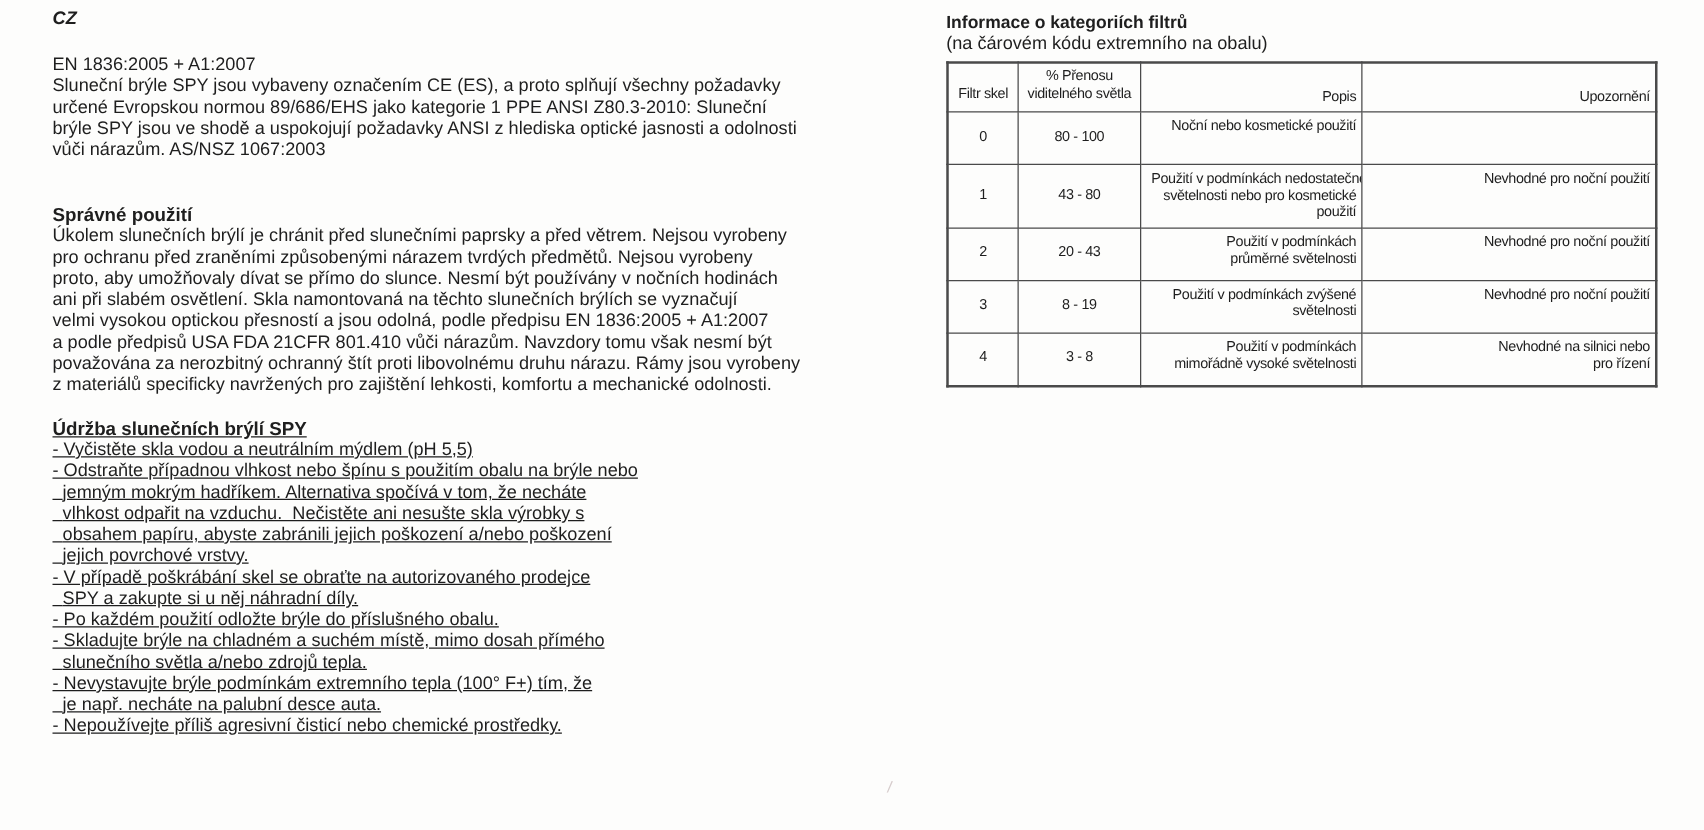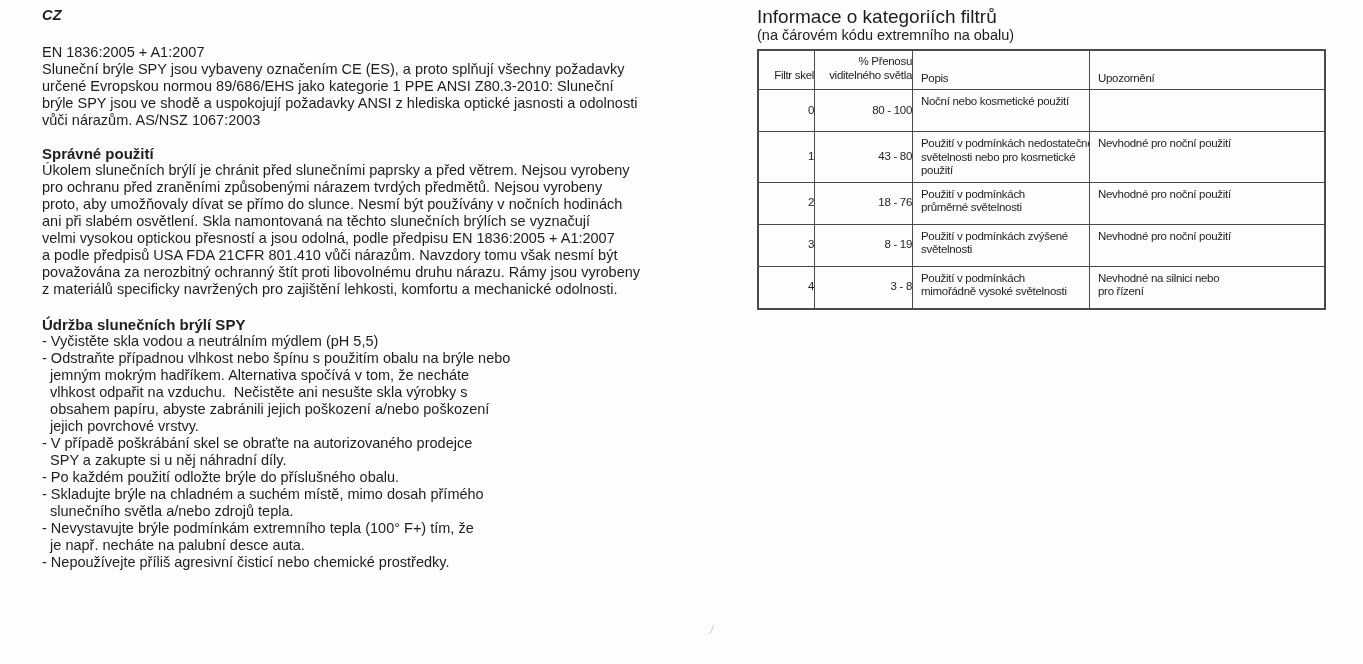--- a/index.html
+++ b/index.html
@@ -22,44 +22,44 @@
     left: 42px;
     top: 7px;
     width: 714px;
   }
   .lang-code {
     font-size: 14.5px;
     font-weight: 700;
     letter-spacing: 0.2px;
     font-style: italic;
   }
-  .section { margin-top: 16px; }
+  .section { margin-top: 35px; }
   .section.first { margin-top: 21px; }
-  .section.third { margin-top: 18px; }
+  .section.third { margin-top: 18px; text-decoration: underline; }
   .section-heading {
     font-size: 15px;
     font-weight: 700;
     line-height: 17px;
   }
   .section-body {
     font-size: 14.5px;
     line-height: 17px;
     white-space: pre-wrap;
   }
 
   
   .right-col {
     position: absolute;
     left: 757px;
     top: 8px;
     width: 562px;
   }
   .right-title {
-    font-size: 19px;
-    font-weight: 400;
+    font-size: 14px;
+    font-weight: 700;
     line-height: 18px;
   }
   .right-subtitle {
     font-size: 14.5px;
     line-height: 18px;
   }
   table.filter-table {
     margin-top: 5px;
     border-collapse: collapse;
     table-layout: fixed;
@@ -79,22 +79,22 @@
   .filter-table thead th { height: 38px; vertical-align: bottom; }
   .filter-table tbody td { height: 41px; }
 
   .cell {
     font-size: 11.5px;
     letter-spacing: -0.3px;
     line-height: 13.5px;
     white-space: pre;
     overflow: hidden;
   }
-  .cell.center { text-align: right; }
-  .cell.pad    { padding: 5px 4px 4px 8px; text-align: left; }
+  .cell.center { text-align: center; }
+  .cell.pad    { padding: 5px 4px 4px 8px; text-align: right; }
   .hdr-cell    { padding-bottom: 7px; }
   .num-cell    { vertical-align: middle; text-align: center; font-size: 12px; }
   .desc-cell, .warn-cell { vertical-align: top; }
 
   
   .scan-mark {
     position: absolute;
     left: 710px;
     top: 622px;
     color: #d6cccc;
@@ -201,21 +201,21 @@
           </td>
         <td class="warn-cell">
             <div class="cell pad">Nevhodné pro noční použití</div>
           </td>
       </tr>
       <tr>
         <td class="num-cell">
             <div class="cell center">2</div>
           </td>
         <td class="num-cell">
-            <div class="cell center">18 - 76</div>
+            <div class="cell center">20 - 43</div>
           </td>
         <td class="desc-cell">
             <div class="cell pad">Použití v podmínkách
 průměrné světelnosti</div>
           </td>
         <td class="warn-cell">
             <div class="cell pad">Nevhodné pro noční použití</div>
           </td>
       </tr>
       <tr>

